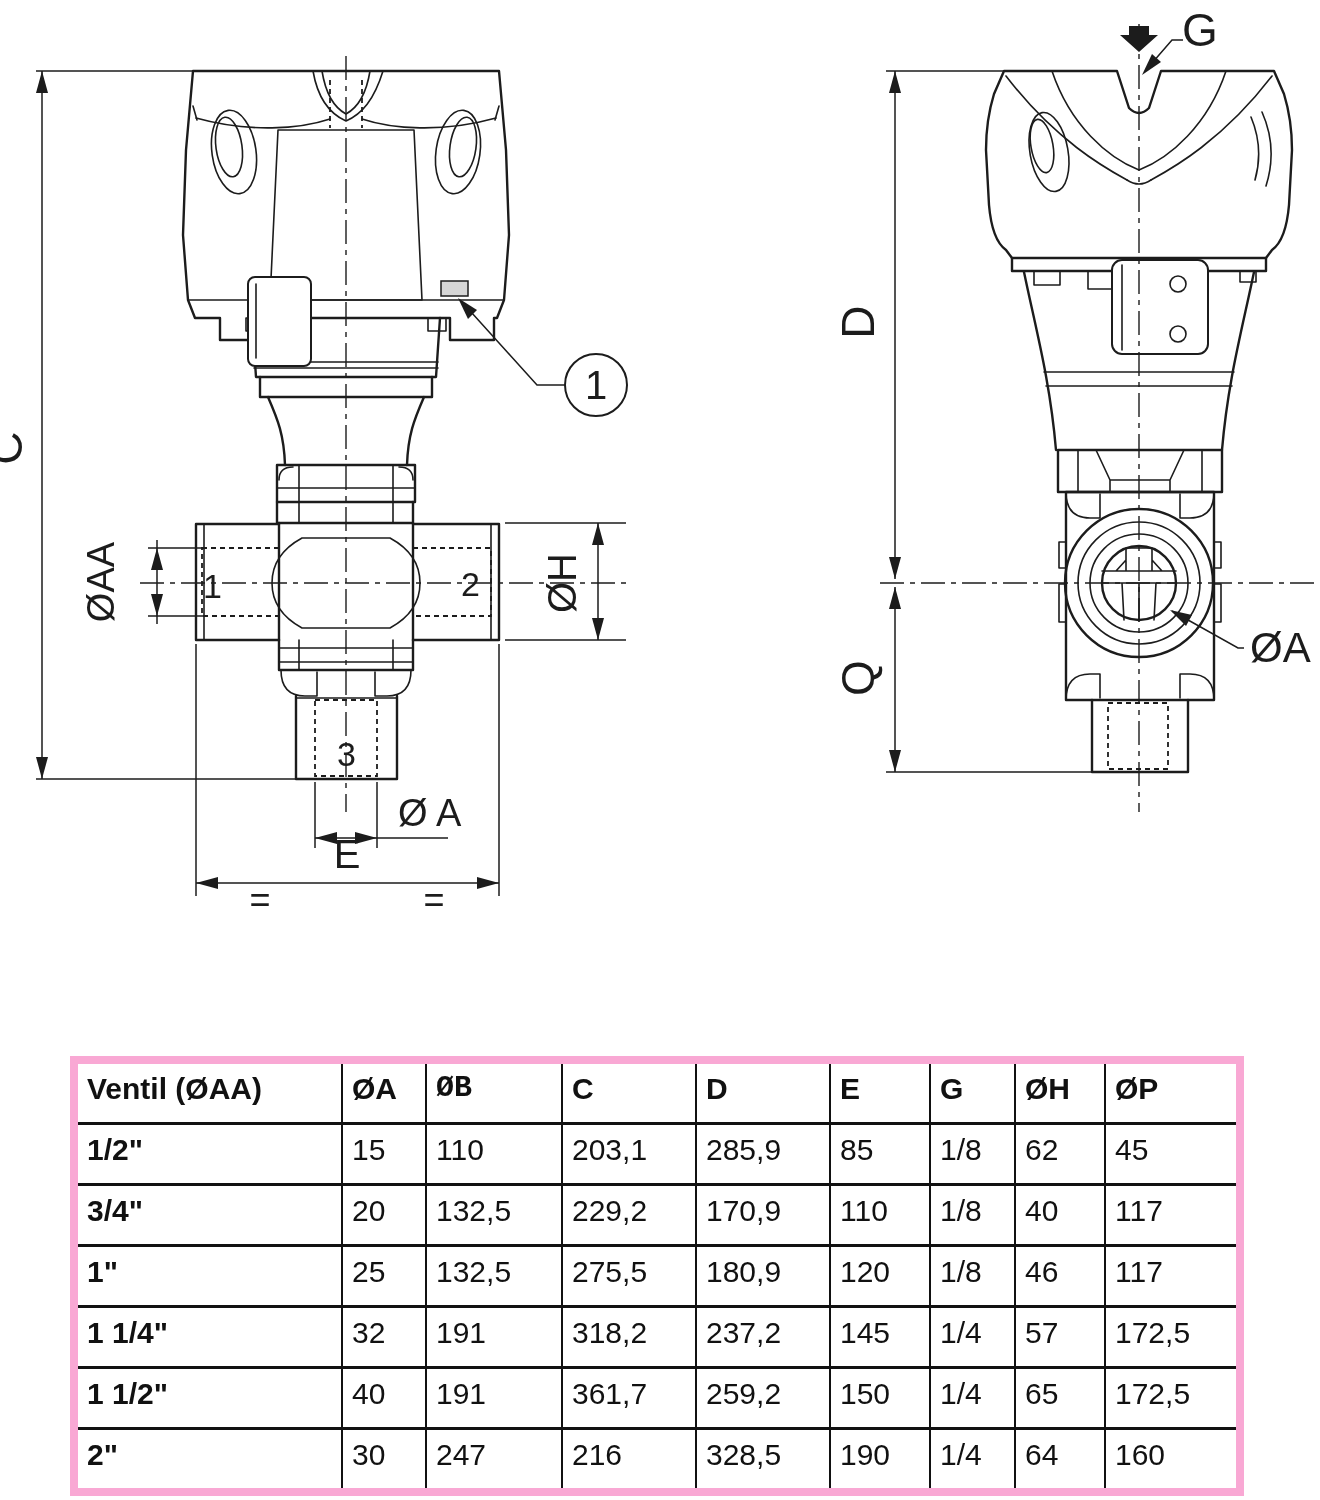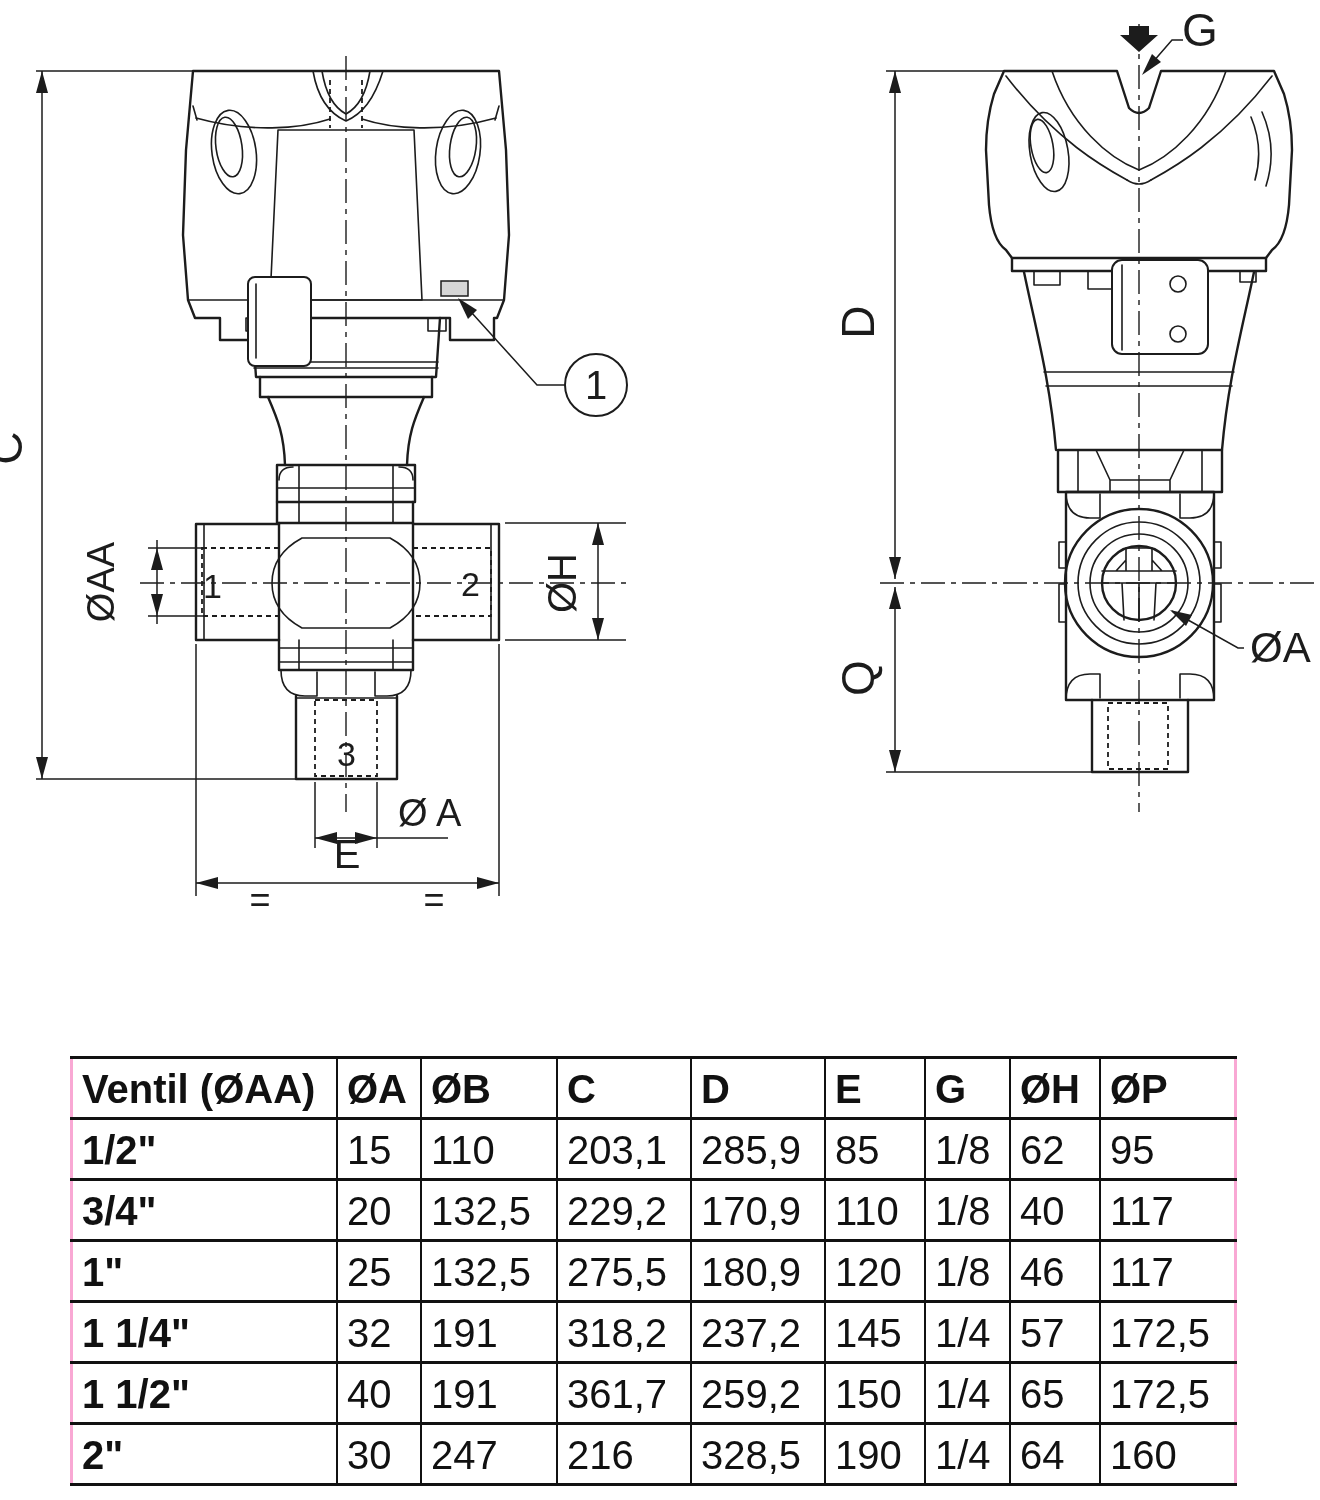--- a/index.html
+++ b/index.html
@@ -8,30 +8,30 @@
   svg text{fill:#1c1c1c;font-family:"Liberation Sans",sans-serif;}
   .ol{fill:none;stroke:#1c1c1c;stroke-width:2.4;stroke-linejoin:round;stroke-linecap:round;}
   .tl{fill:none;stroke:#1c1c1c;stroke-width:1.6;stroke-linejoin:round;stroke-linecap:round;}
   .wf{fill:#ffffff;stroke:#1c1c1c;stroke-width:2;stroke-linejoin:round;}
   .dim{fill:none;stroke:#1c1c1c;stroke-width:1.5;}
   .dash{fill:none;stroke:#1c1c1c;stroke-width:1.8;stroke-dasharray:5 4;}
   .cl{fill:none;stroke:#1c1c1c;stroke-width:1.4;stroke-dasharray:24 6 5 6;}
   .arr{fill:#1c1c1c;stroke:none;}
   
   .dims-table{position:absolute;left:70px;top:1056px;width:1156px;
-      border-collapse:collapse;table-layout:fixed;border:3px solid #f9a8d4;
-      font-size:40px;line-height:1.1;}
+      border-collapse:collapse;table-layout:fixed;border:8px solid #f9a8d4;
+      font-size:30px;line-height:1.1;}
   .dims-table th,.dims-table td{border:2px solid #111;border-top-width:3px;border-bottom-width:3px;
       vertical-align:top;text-align:left;padding:8px 4px 0 9px;height:50px;
       font-weight:normal;white-space:nowrap;overflow:hidden;}
   .dims-table thead th{font-weight:bold;}
   .dims-table tbody th{font-weight:bold;}
   .dims-table th:nth-child(1){width:250px;}
   .dims-table th:nth-child(2){width:69px;}
-  .dims-table th:nth-child(3){width:121px;}
+  .dims-table th:nth-child(3){width:121px;font-family:Liberation Mono, monospace;}
   .dims-table th:nth-child(4){width:119px;}
   .dims-table th:nth-child(5){width:119px;}
   .dims-table th:nth-child(6){width:85px;}
   .dims-table th:nth-child(7){width:70px;}
   .dims-table th:nth-child(8){width:75px;}
   .dims-table th:nth-child(9){width:120px;}
 </style>
 </head>
 <body>
 
@@ -251,21 +251,21 @@
   <tbody>
         <tr>
           <th>1/2"</th>
           <td>15</td>
           <td>110</td>
           <td>203,1</td>
           <td>285,9</td>
           <td>85</td>
           <td>1/8</td>
           <td>62</td>
-          <td>95</td>
+          <td>45</td>
           <td>51,5</td>
         </tr>
         <tr>
           <th>3/4"</th>
           <td>20</td>
           <td>132,5</td>
           <td>229,2</td>
           <td>170,9</td>
           <td>110</td>
           <td>1/8</td>

